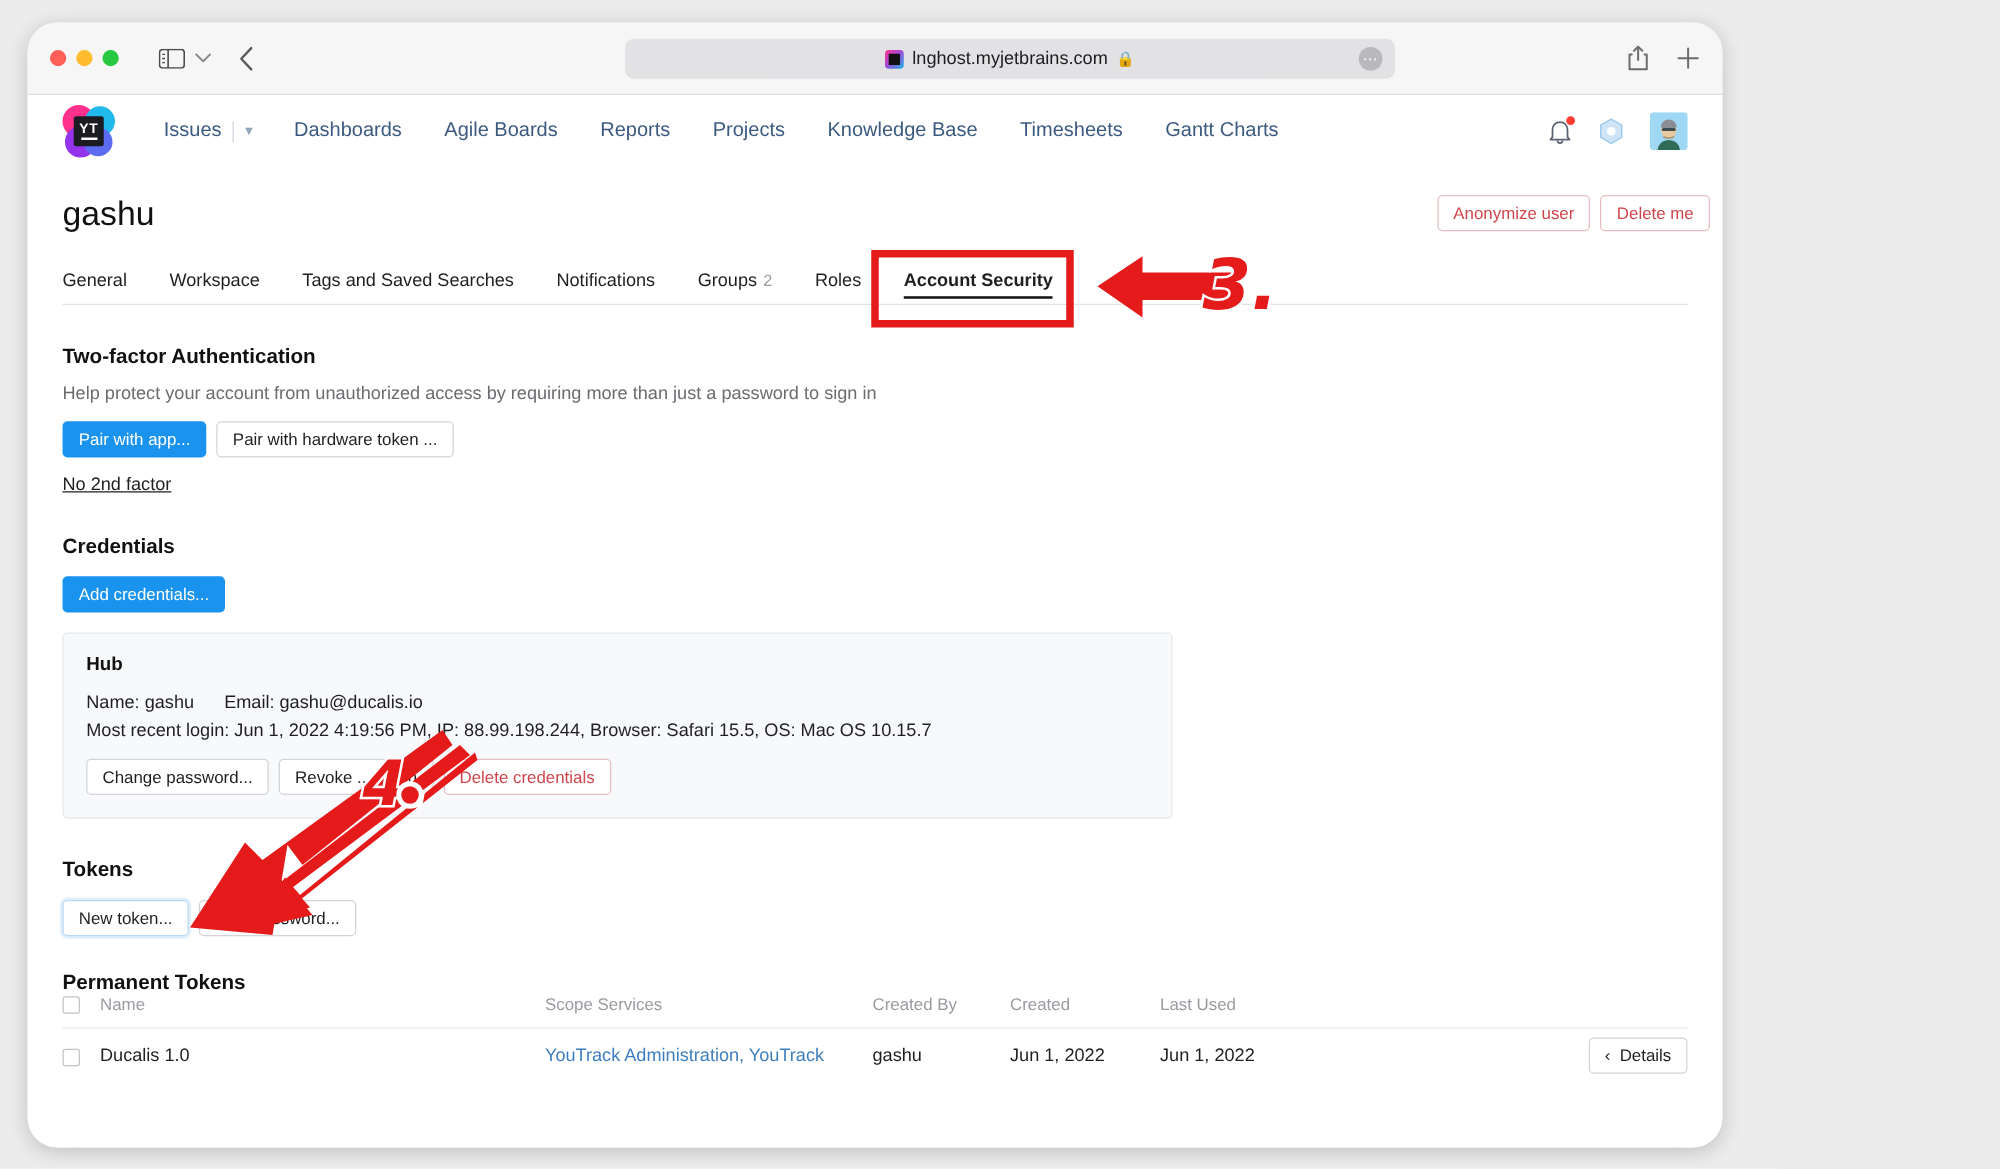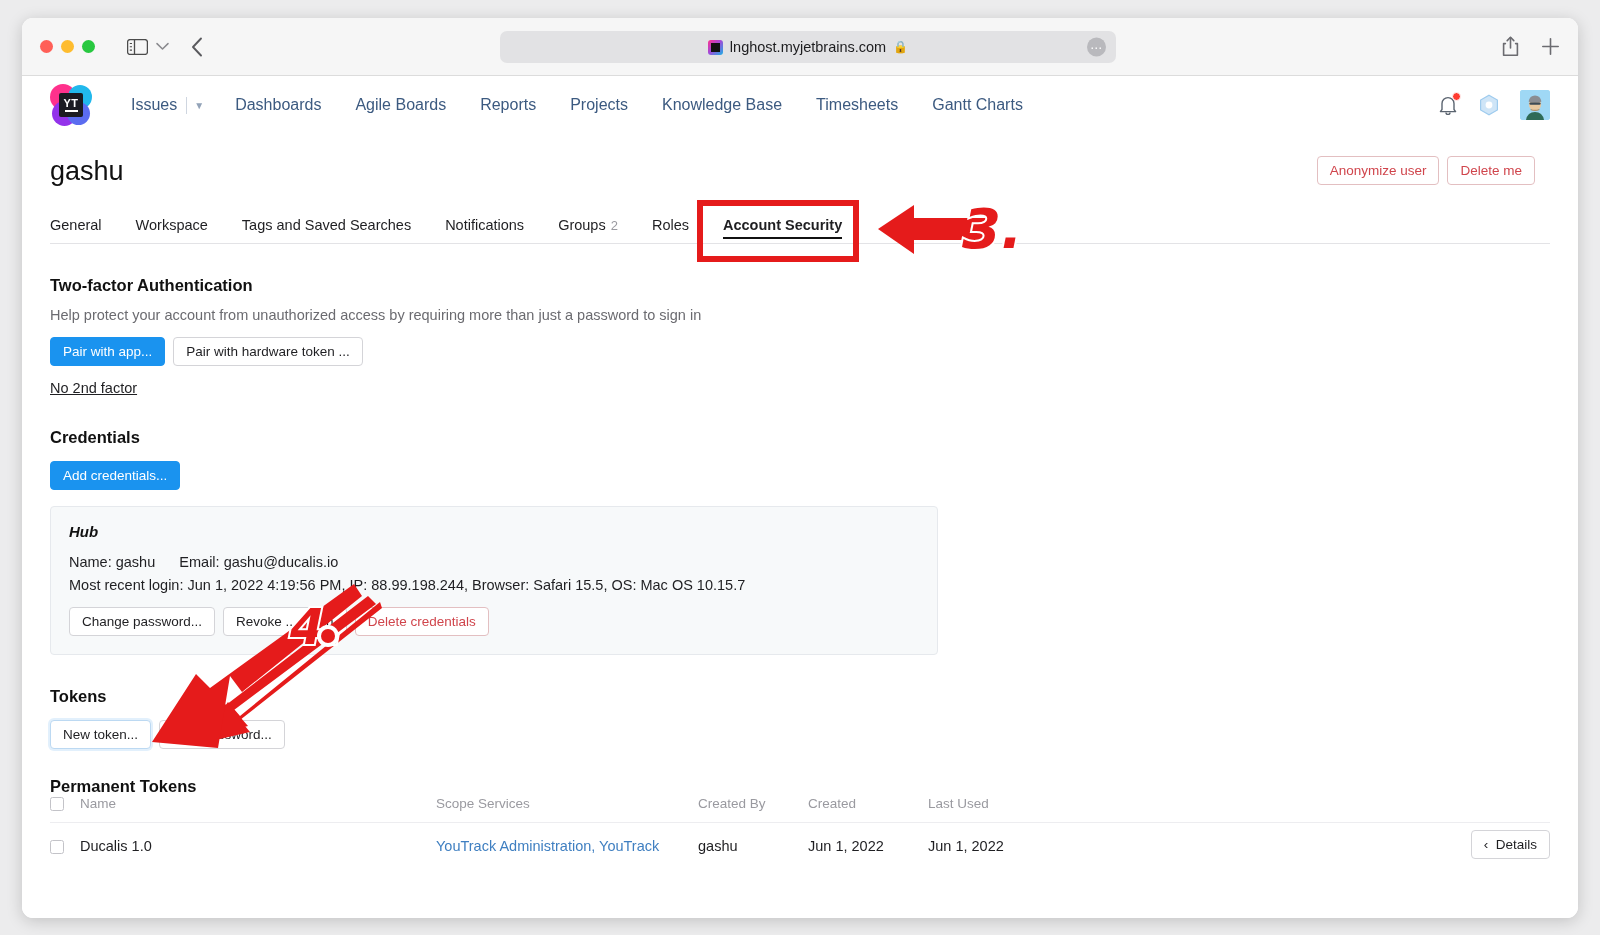--- a/index.html
+++ b/index.html
@@ -8,23 +8,23 @@
     background: #f2f2f4;
     font-family: "Liberation Sans", sans-serif;
     overflow: hidden;
   }
   .screen { position: relative; width: 1600px; height: 935px; background: #ececed; }
 
   
   .browser {
     position: absolute;
     left: 22px; top: 18px;
-    width: 1556px; height: 900px;
+    width: 1356px; height: 900px;
     background: #ffffff;
-    border-radius: 11px;
+    border-radius: 24px;
     box-shadow: 0 3px 16px rgba(0,0,0,0.18);
     overflow: hidden;
   }
   .toolbar {
     position: relative;
     height: 58px;
     background: #f6f6f6;
     border-bottom: 1px solid #dcdcdc;
     display: flex; align-items: center;
   }
@@ -113,21 +113,21 @@
   .gear-hex { width: 22px; height: 22px; }
   .avatar {
     width: 30px; height: 30px; border-radius: 3px;
     background: #9fd8f5; position: relative; overflow: hidden; flex: none;
   }
 
   
   .page { padding: 0 28px; position: relative; background: #fff; height: calc(900px - 58px - 58px); }
   .page-title { font-size: 27px; color: #111; padding: 22px 0 8px 0; font-weight: normal; }
 
-  .top-actions { position: absolute; right: 43px; top: 22px; display: flex; gap: 8px; }
+  .top-actions { position: absolute; right: 10px; top: 22px; display: flex; gap: 8px; }
   .btn {
     font-family: "Liberation Sans", sans-serif;
     font-size: 13.5px;
     border: 1px solid #d4d4d8;
     background: #fff; color: #1f1f22;
     border-radius: 4px;
     padding: 6px 12px;
     cursor: pointer; white-space: nowrap;
   }
   .btn.danger { color: #d0454c; border-color: #e3bfc1; }
@@ -163,21 +163,21 @@
   .btn-row { display: flex; gap: 8px; margin-top: 14px; }
 
   .card {
     margin-top: 16px;
     border: 1px solid #e6e9ed;
     background: #f7f9fa;
     border-radius: 4px;
     padding: 16px 18px 18px 18px;
     width: 888px;
   }
-  .card h4 { font-size: 15px; color: #111; font-weight: bold; margin-bottom: 14px; font-style: italic; }
+  .card h4 { font-size: 15px; color: #111; font-weight: bold; margin-bottom: 14px; }
   .card .line { font-size: 14.5px; color: #1f1f22; margin-bottom: 7px; }
   .card .line .gap { display: inline-block; width: 16px; }
 
   
   .details-btn {
     position: absolute; right: 28px; top: 696px;
     display: flex; align-items: center; gap: 7px;
   }
   table.tokens { width: 100%; border-collapse: collapse; }
   table.tokens th {

